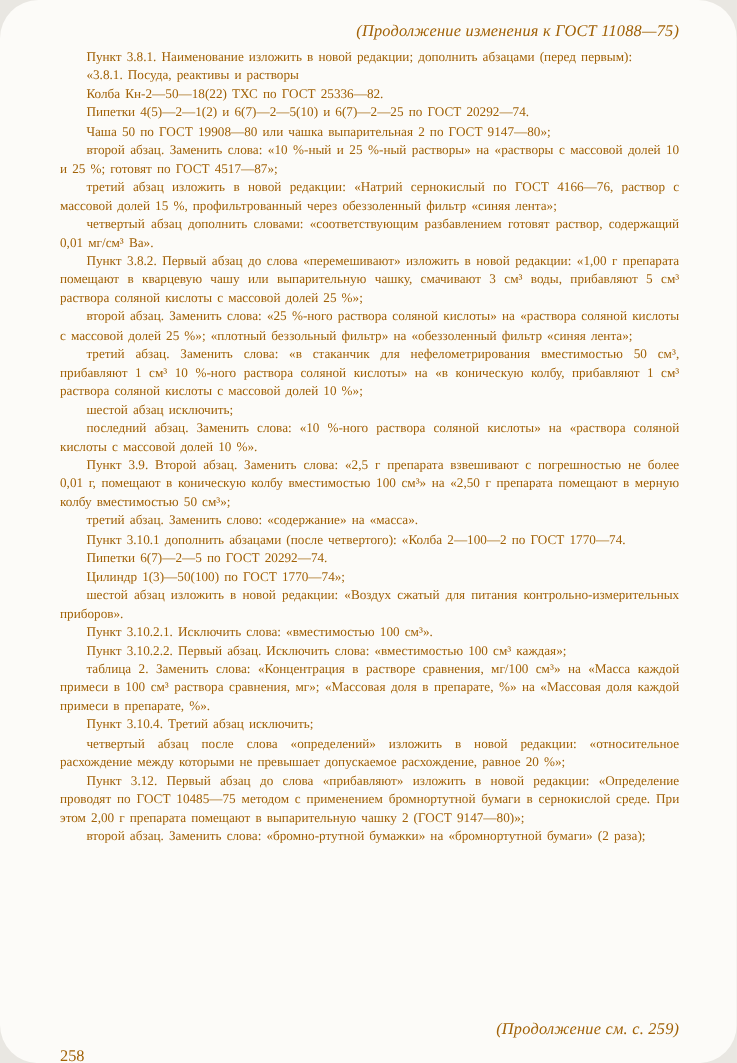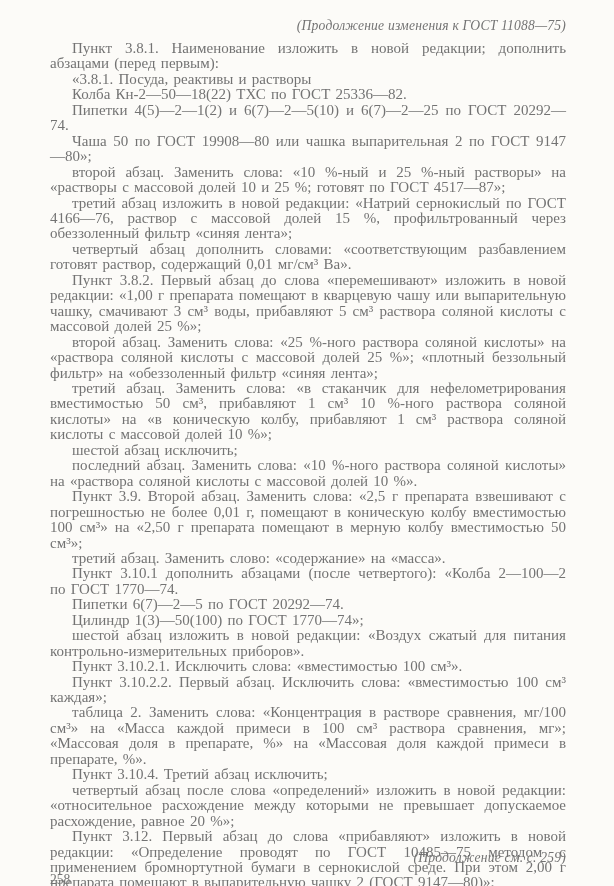--- a/index.html
+++ b/index.html
@@ -9,36 +9,37 @@
   }
   .page {
     position: relative;
     width: 614px;
     height: 886px;
     margin: 0 auto;
     background: #fcfbf8;
     box-sizing: border-box;
     padding: 18px 48px 0 50px;
     font-family: "Liberation Serif", "DejaVu Serif", serif;
-    color: #737373;
+    color: #a16207;
     overflow: hidden;
+    border-radius: 32px;
   }
   .header-note {
     text-align: right;
     font-style: italic;
     font-size: 13.6px;
     line-height: 16px;
     margin: 0 0 7px 0;
     letter-spacing: 0.2px;
   }
   .doc-body p.para {
     margin: 0;
     text-indent: 22px;
     text-align: justify;
-    font-size: 15px;
+    font-size: 11px;
     line-height: 15.45px;
     word-spacing: 1.5px;
   }
   .it { }
   .footer-note {
     position: absolute;
     right: 48px;
     top: 836px;
     font-style: italic;
     font-size: 13.6px;
@@ -76,18 +77,19 @@
       <p class="para"><span>Пункт 3.10.1 дополнить абзацами (после четвертого): «Колба 2—100—2 по ГОСТ 1770—74.</span></p>
       <p class="para"><span>Пипетки 6(7)—2—5 по ГОСТ 20292—74.</span></p>
       <p class="para"><span>Цилиндр 1(3)—50(100) по ГОСТ 1770—74»;</span></p>
       <p class="para"><span>шестой абзац изложить в новой редакции: «Воздух сжатый для питания контрольно-измерительных приборов».</span></p>
       <p class="para"><span>Пункт 3.10.2.1. Исключить слова: «вместимостью 100 см³».</span></p>
       <p class="para"><span>Пункт 3.10.2.2. Первый абзац. Исключить слова: «вместимостью 100 см³ каждая»;</span></p>
       <p class="para"><span>таблица 2. Заменить слова: «Концентрация в растворе сравнения, мг/100 см³» на «Масса каждой примеси в 100 см³ раствора сравнения, мг»; «Массовая доля в препарате, %» на «Массовая доля каждой примеси в препарате, %».</span></p>
       <p class="para"><span>Пункт 3.10.4. Третий абзац исключить;</span></p>
       <p class="para"><span>четвертый абзац после слова «определений» изложить в новой редакции: «относительное расхождение между которыми не превышает допускаемое расхождение, равное 20 %»;</span></p>
       <p class="para"><span>Пункт 3.12. Первый абзац до слова «прибавляют» изложить в новой редакции: «Определение проводят по ГОСТ 10485—75 методом с применением бромнортутной бумаги в сернокислой среде. При этом 2,00 г препарата помещают в выпарительную чашку 2 (ГОСТ 9147—80)»;</span></p>
+      <p class="para"><span>второй абзац. Заменить слова: «бромно-ртутной бумажки» на «бромнортутной бумаги» (2 раза);</span></p>
     </div>
 
   <p class="footer-note">(Продолжение см. с. 259)</p>
 
   <p class="page-number">258</p>
 </div>
 
 </body></html>

